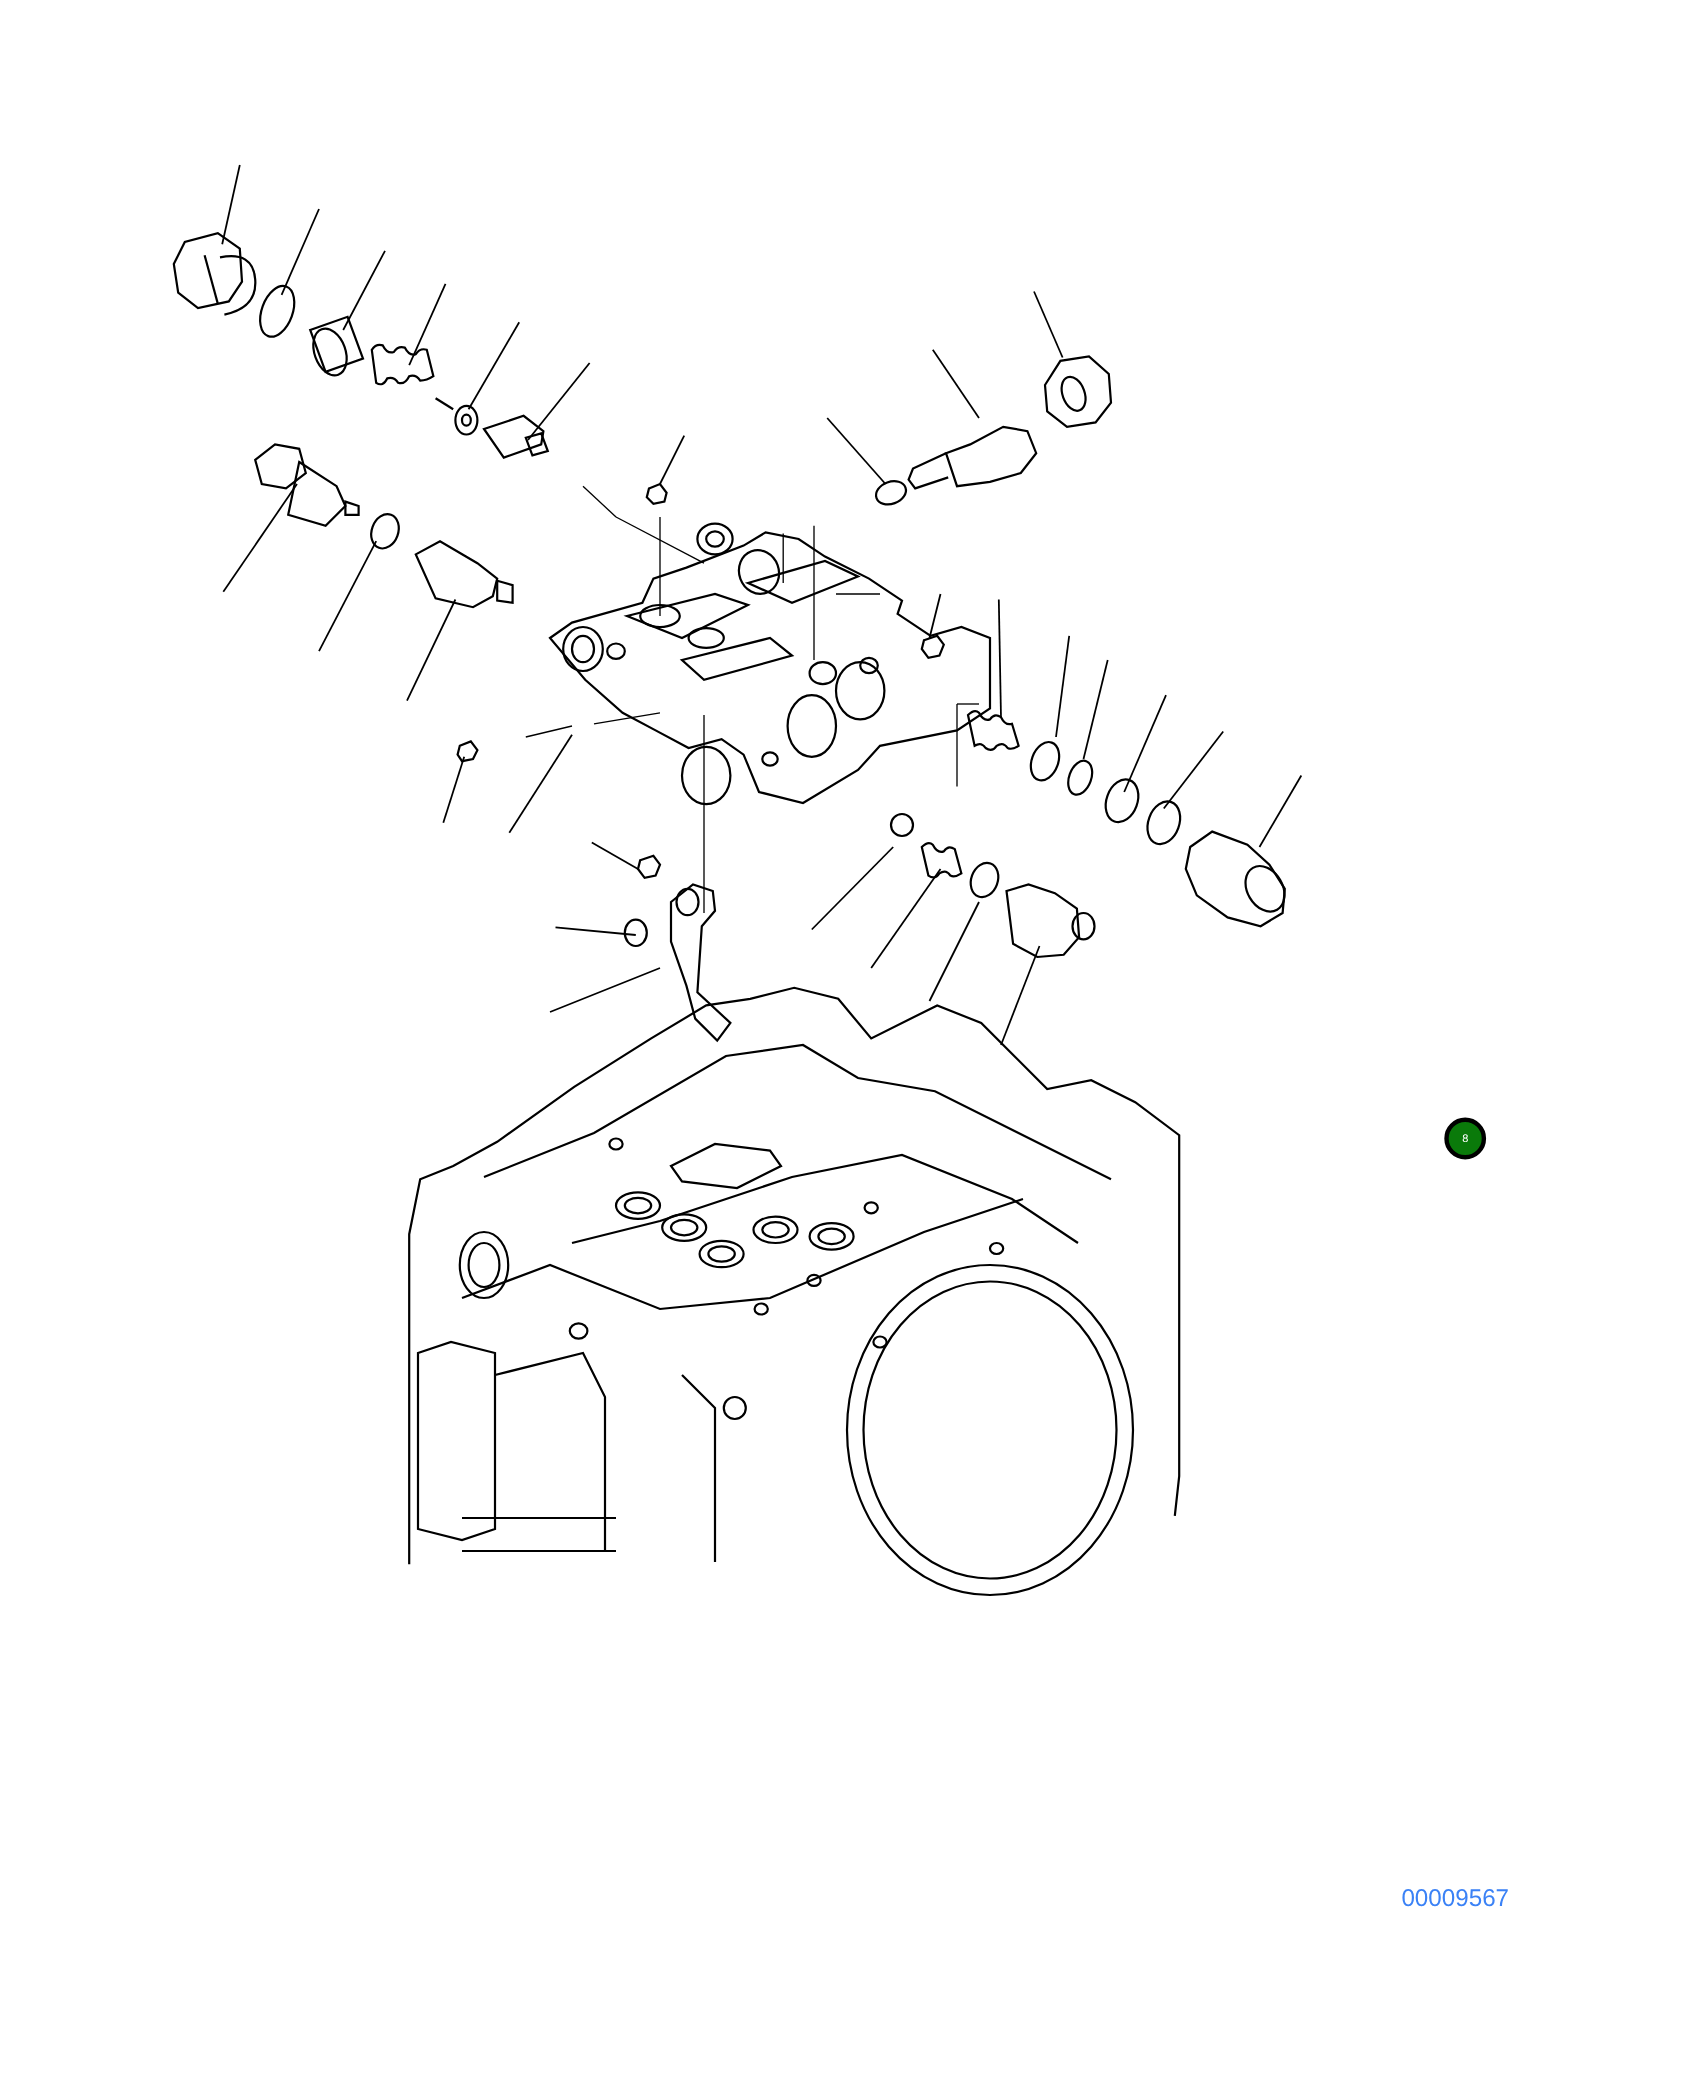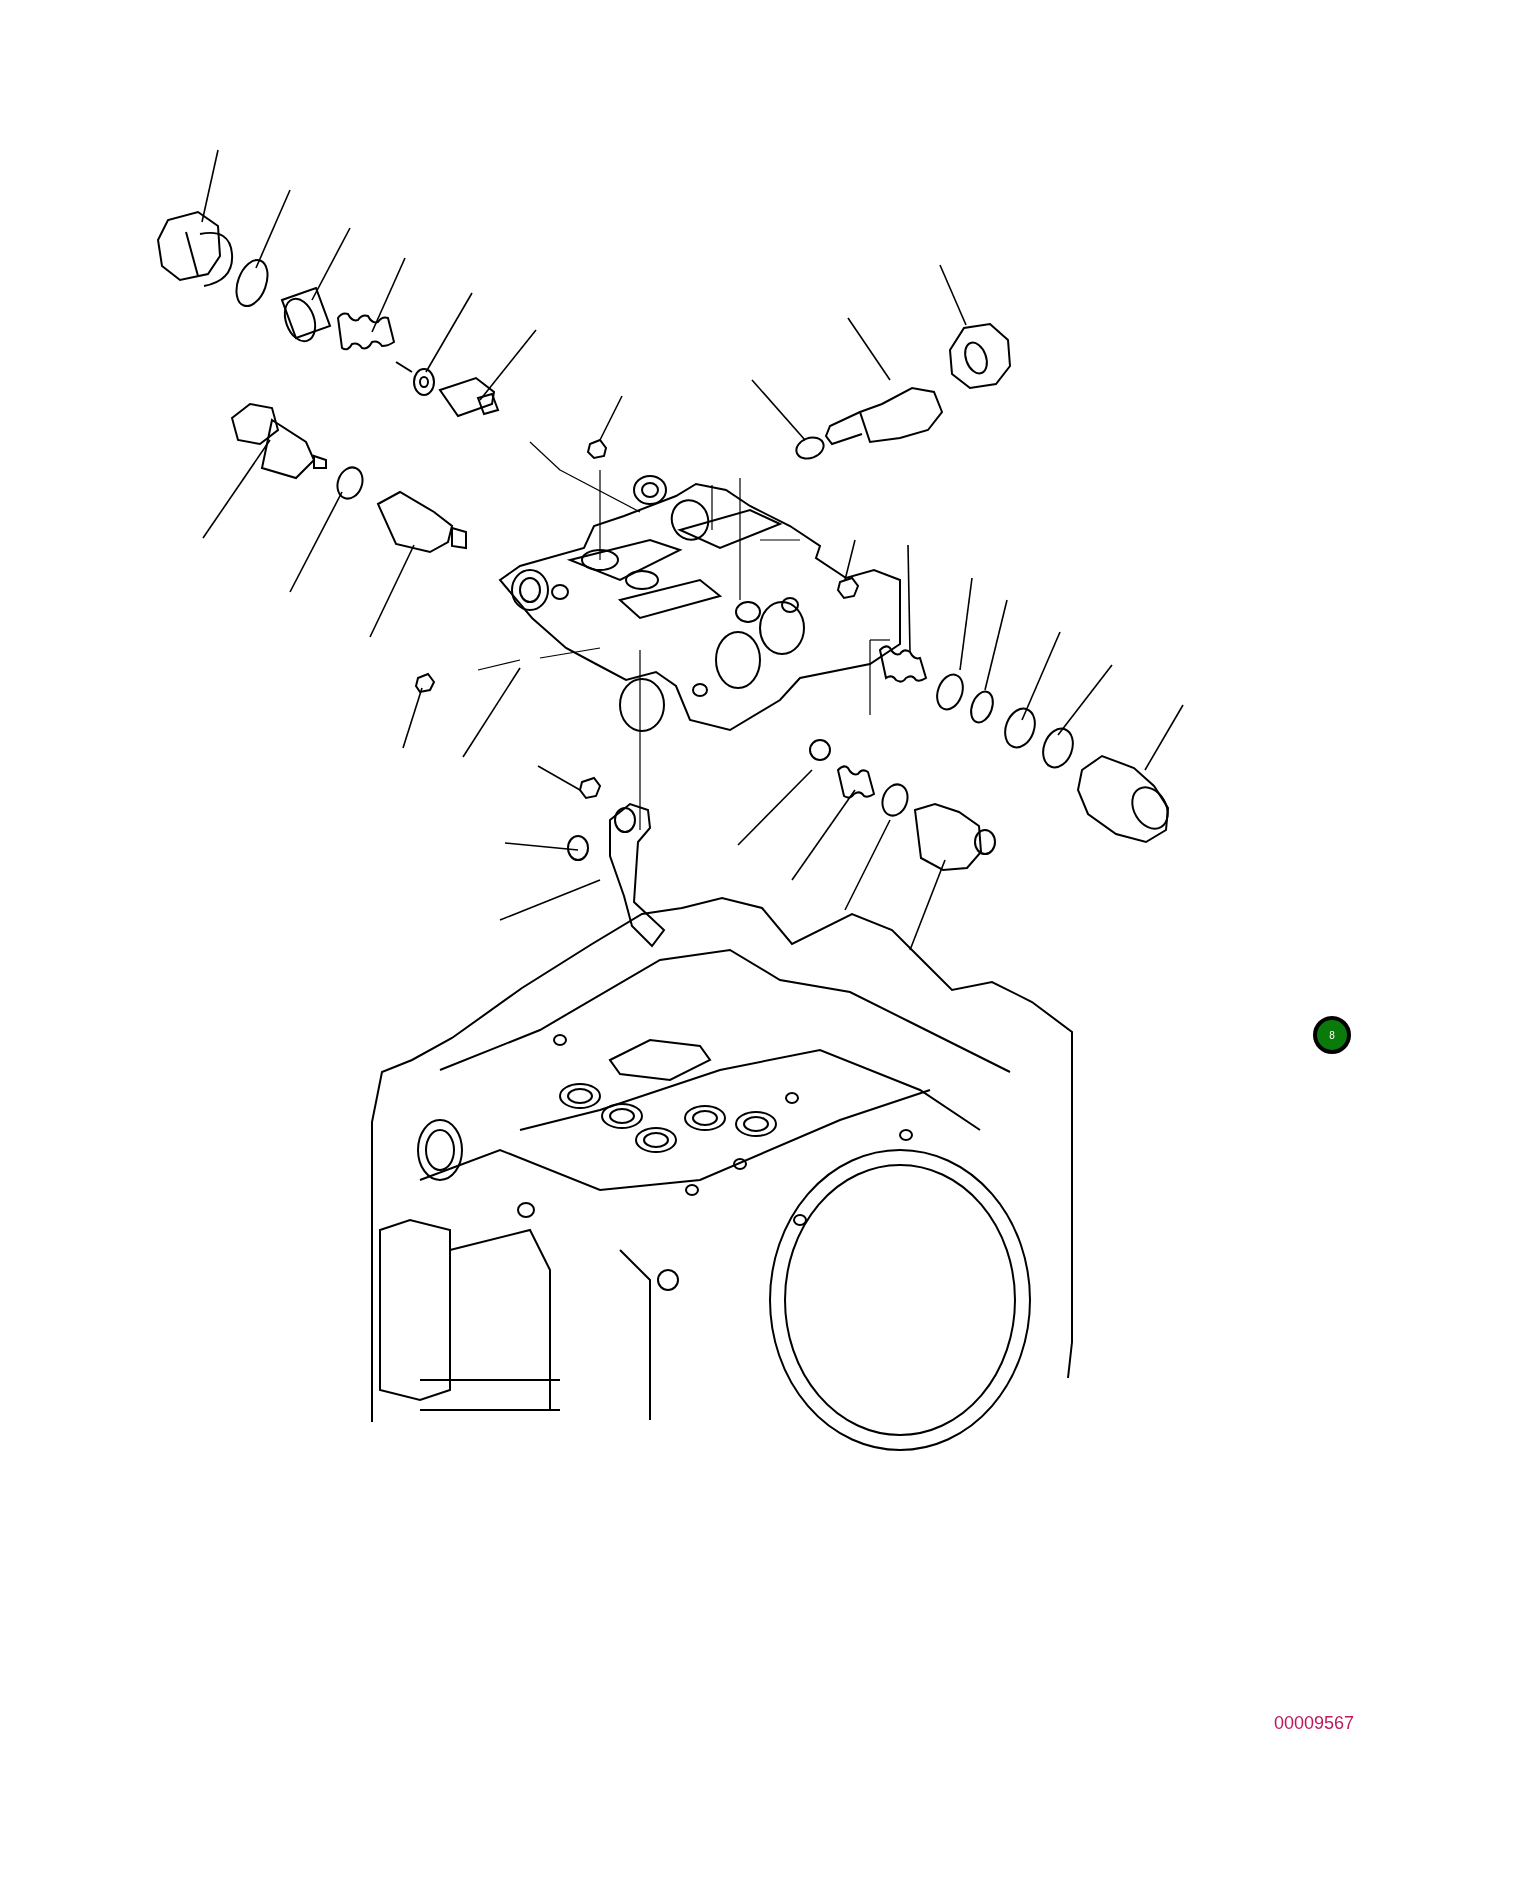--- a/index.html
+++ b/index.html
@@ -1,19 +1,19 @@
 <!DOCTYPE html>
 <html><head>
 <meta charset="utf-8">
 <style>
   html,body{margin:0;padding:0;background:#fff;}
   body{width:1534px;height:1888px;position:relative;overflow:hidden;font-family:"Liberation Sans",sans-serif;}
   #drawing{position:absolute;left:0;top:0;width:1534px;height:1888px;}
   .marker{position:absolute;left:1313px;top:1016px;width:38px;height:38px;border-radius:50%;background:#0a7a0a;border:4px solid #000;box-sizing:border-box;display:flex;align-items:center;justify-content:center;color:#fff;font-size:10px;cursor:pointer;}
-  .fignum{position:absolute;left:1274px;top:1713px;font-size:18px;color:#be185d;letter-spacing:0px;text-align:right;}
+  .fignum{position:absolute;left:1274px;top:1713px;font-size:22px;color:#3b82f6;letter-spacing:0px;text-align:right;}
 </style>
 </head>
 <body>
 
 <svg id="drawing" viewBox="0 0 1534 1888" xmlns="http://www.w3.org/2000/svg" fill="none" stroke="#000" stroke-width="2">
 
   <g stroke-width="1.6">
     <line x1="218" y1="150" x2="202" y2="222"></line>
     <line x1="290" y1="190" x2="256" y2="268"></line>
     <line x1="350" y1="228" x2="312" y2="300"></line>

